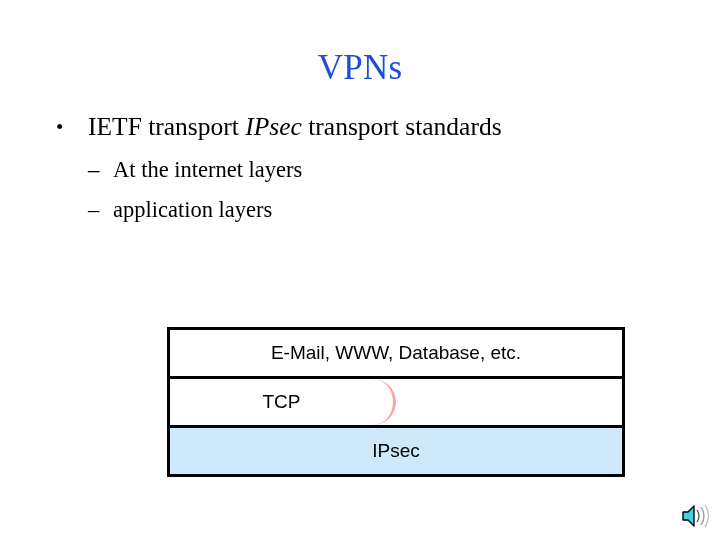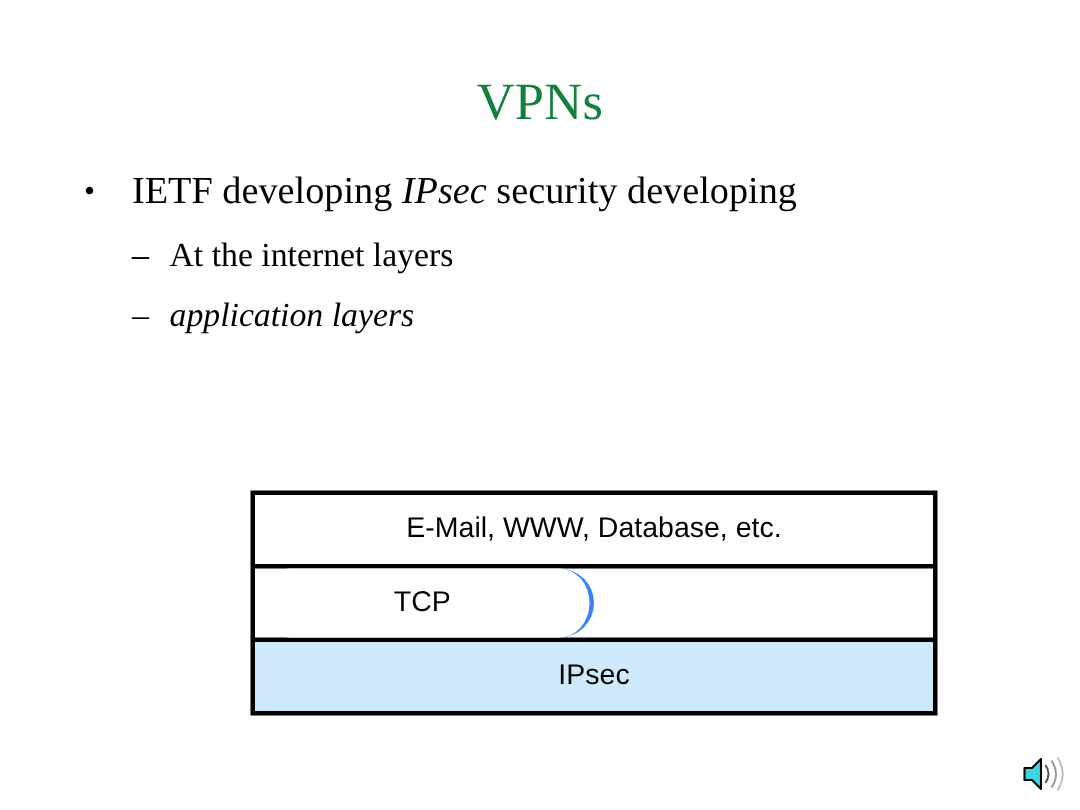--- a/index.html
+++ b/index.html
@@ -21,21 +21,21 @@
   #slide-title {
     position: absolute;
     left: 0;
     top: 48px;
     width: 720px;
     text-align: center;
     font-family: "Liberation Serif", "DejaVu Serif", serif;
     font-size: 35px;
     line-height: 40px;
     font-weight: normal;
-    color: #15803d;
+    color: #1d4ed8;
     letter-spacing: 0.2px;
   }
 
   
   #body {
     position: absolute;
     left: 44px;
     top: 110px;
     width: 640px;
   }
@@ -71,21 +71,20 @@
   }
   .bullet-l2 .marker {
     position: absolute;
     left: 44px;
     top: 0;
     font-size: 22.5px;
     line-height: 40px;
   }
   .bullet-l2 .wrap2 {
     display: block;
-    font-style: italic;
   }
 
   
   #layer-table {
     position: absolute;
     left: 167px;
     top: 327px;
     width: 458px;
     border: 3px solid #000000;
     box-sizing: border-box;
@@ -105,21 +104,21 @@
     display: flex;
     align-items: center;
     justify-content: center;
     font-size: 19px;
     color: #000000;
     background: #ffffff;
   }
   .cell-full { width: 100%; }
   .cell-left {
     width: 50%;
-    border-right: 3px solid #3b82f6;
+    border-right: 3px solid #fca5a5;
     border-radius: 23px;
   }
   .cell-right { width: 50%; }
   .row-ipsec .tbl-cell { background: #CDE9FB; }
 
   
   #speaker-icon {
     position: absolute;
     left: 681px;
     top: 503px;
@@ -130,21 +129,21 @@
 </head>
 <body>
 
 <div id="slide">
 
   <div id="slide-title">VPNs</div>
 
   <div id="body">
 
     <div class="bullet-l1">
-      <span class="marker">•</span><span>IETF developing </span><span class="ital">IPsec</span><span> security developing</span>
+      <span class="marker">•</span><span>IETF transport </span><span class="ital">IPsec</span><span> transport standards</span>
     </div>
 
     <div class="sub-list">
 
       <div class="bullet-l2">
         <span class="marker">–</span>
       </div>
 
       <div class="bullet-l2">
         <span class="marker">–</span><span>At the internet layers</span>

